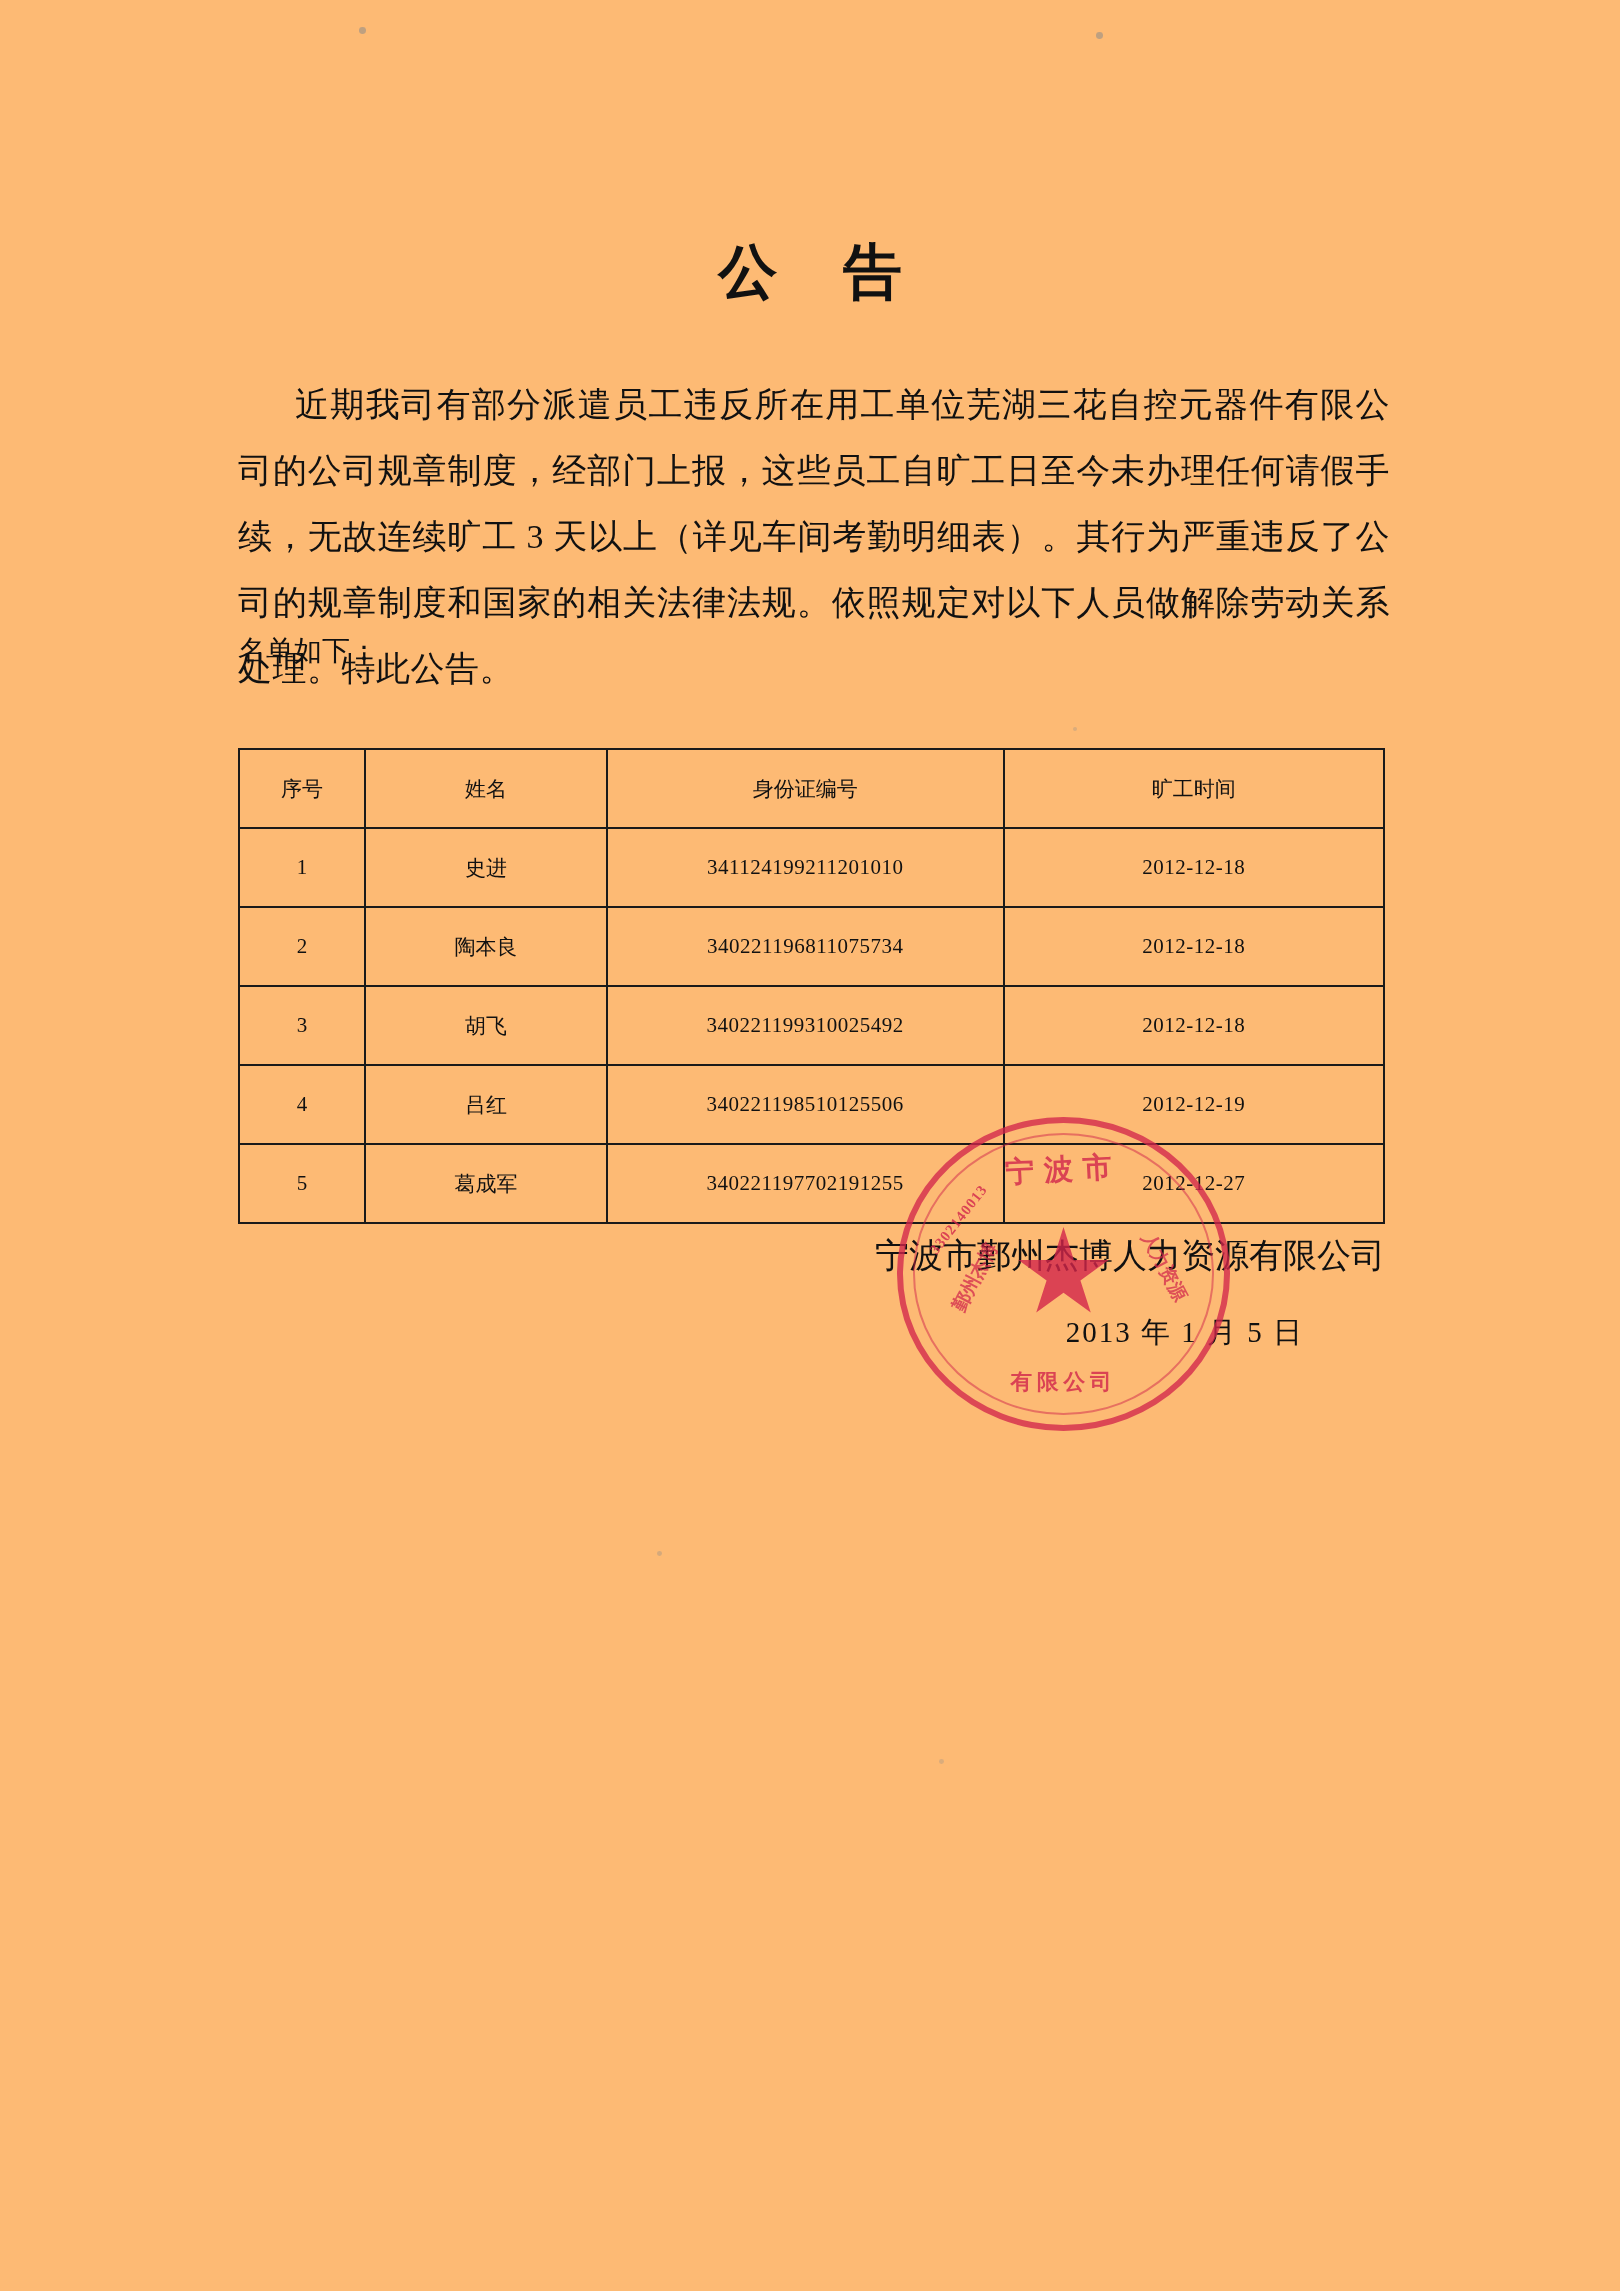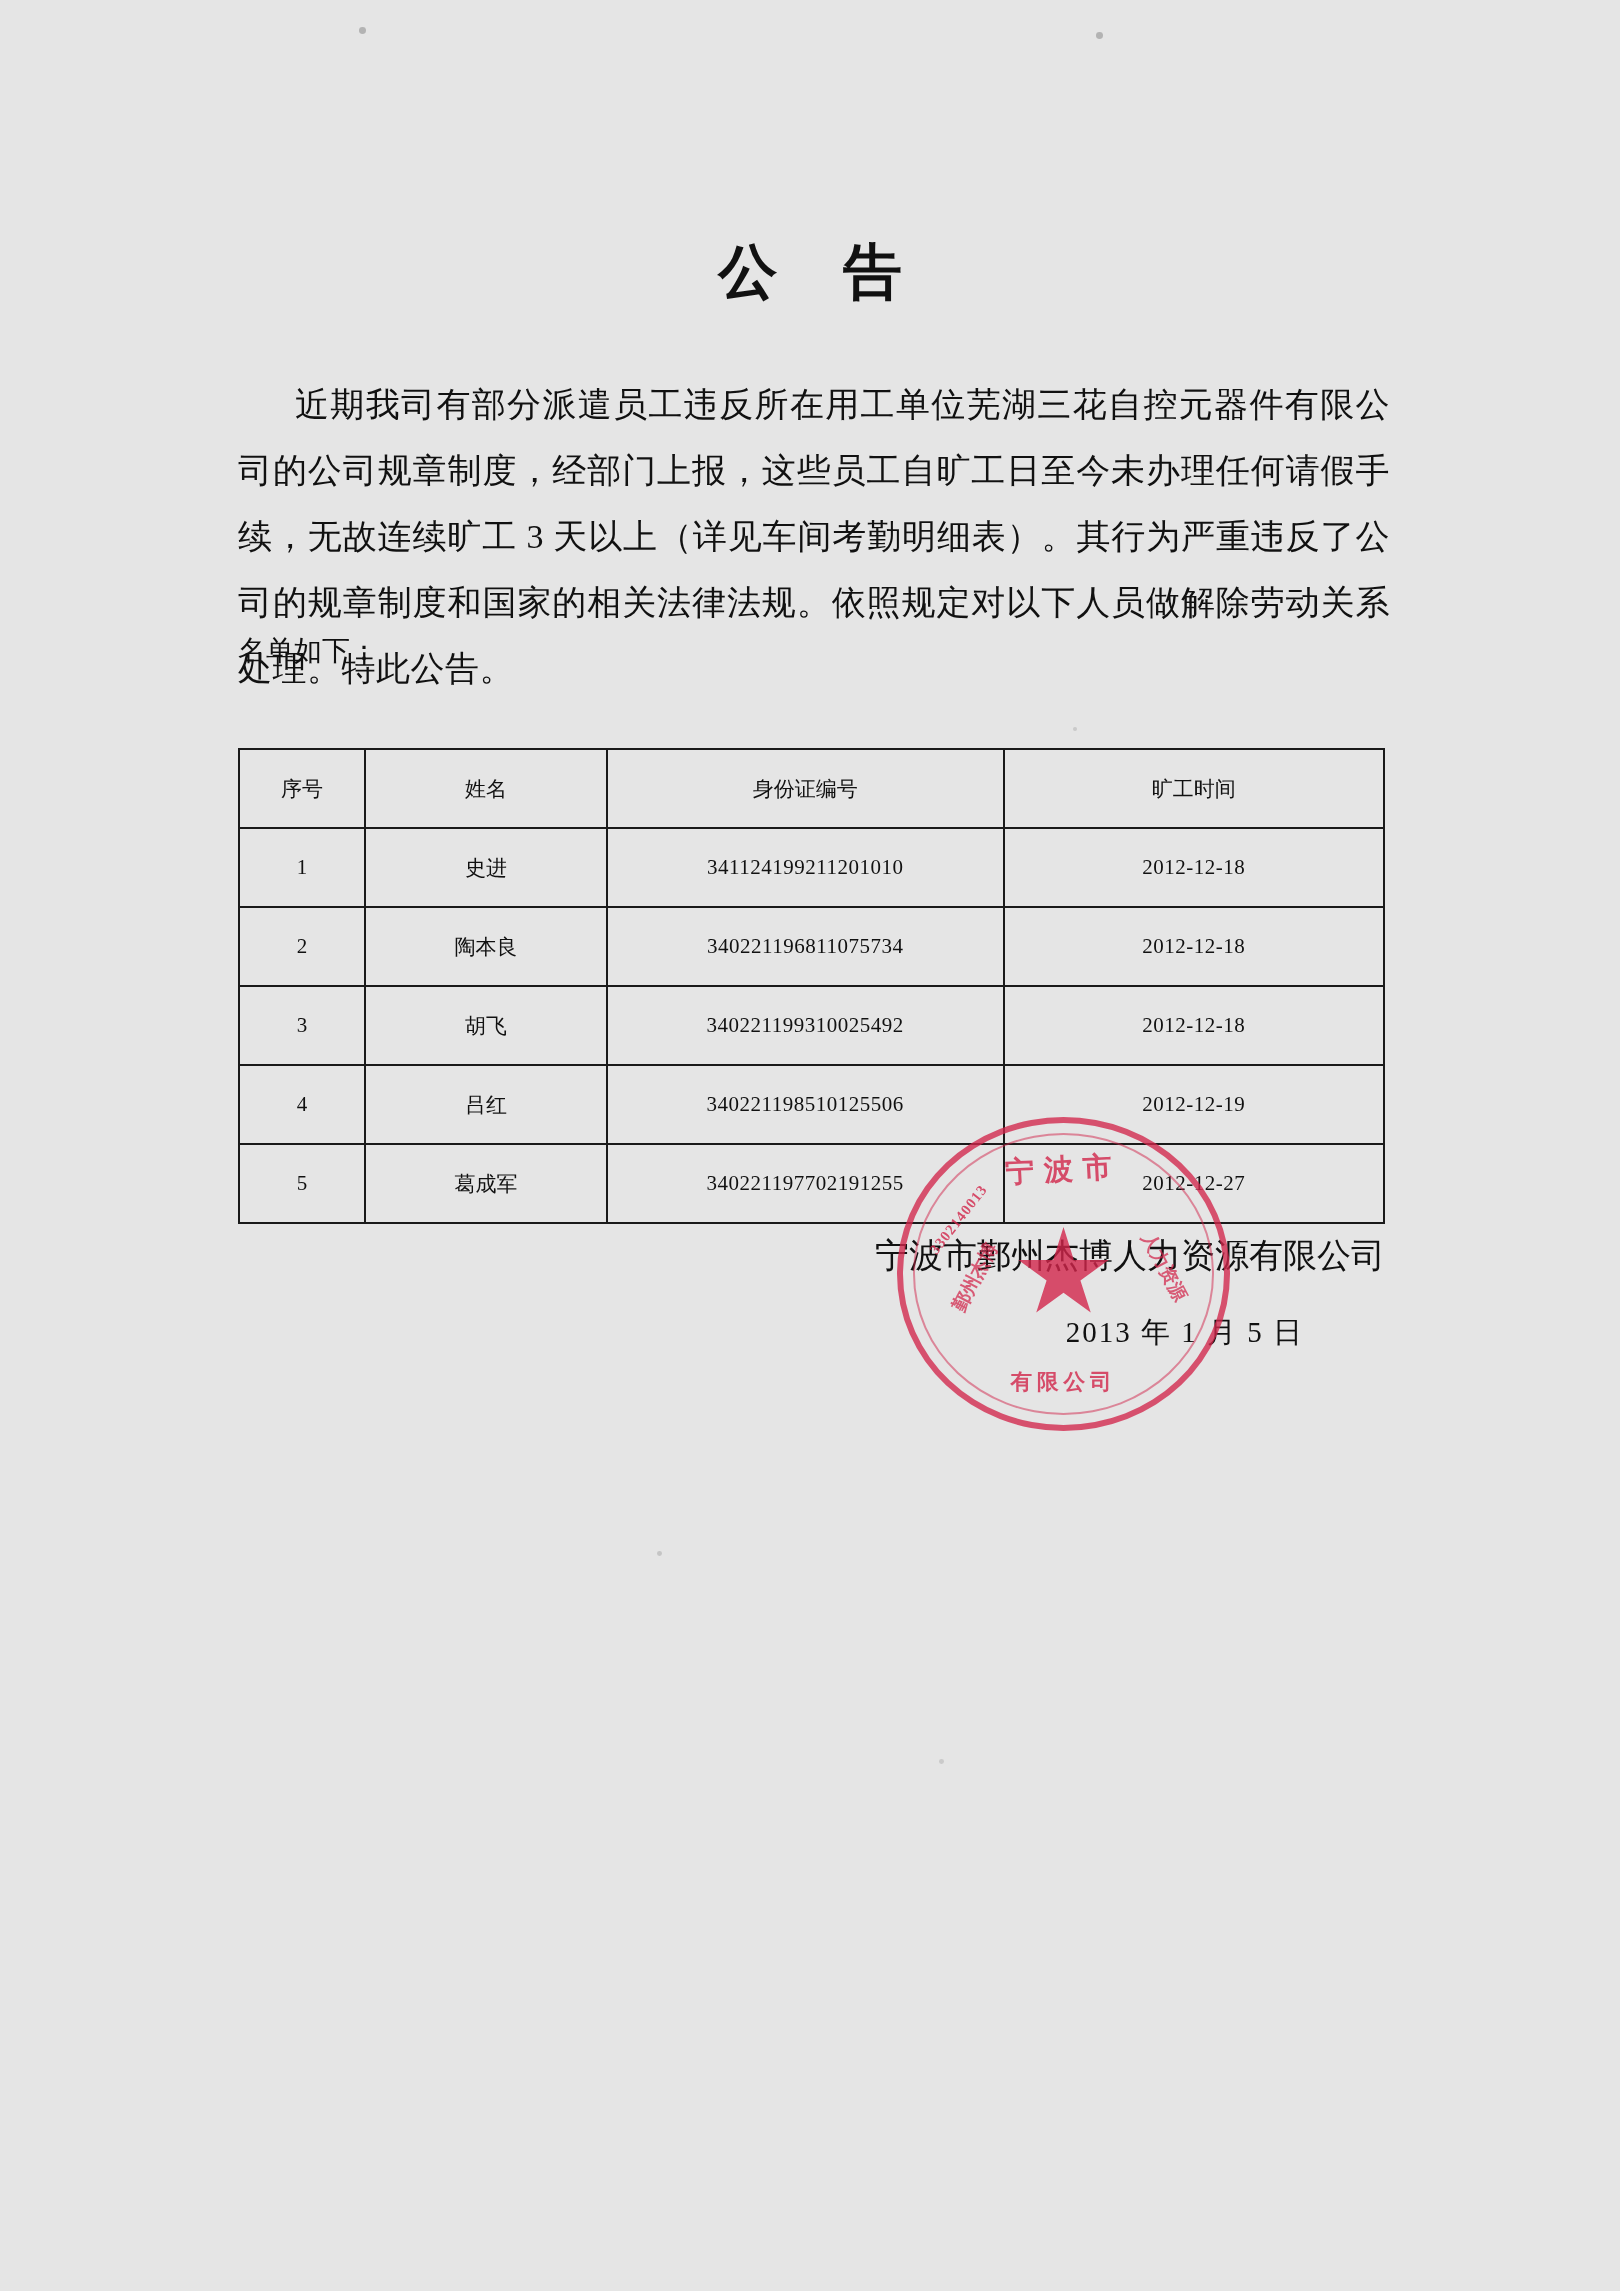--- a/index.html
+++ b/index.html
@@ -12,21 +12,21 @@
     height: 2292px;
     position: relative;
     font-family: "Liberation Serif", "DejaVu Serif", serif;
     color: #111;
     overflow: hidden;
   }
 
   .page {
     position: absolute;
     inset: 0;
-    background: #e5e5e5;
+    background: #fdba74;
   }
 
   
   .speck {
     position: absolute;
     background: #8a8a8a;
     border-radius: 50%;
     opacity: .55;
   }
 

